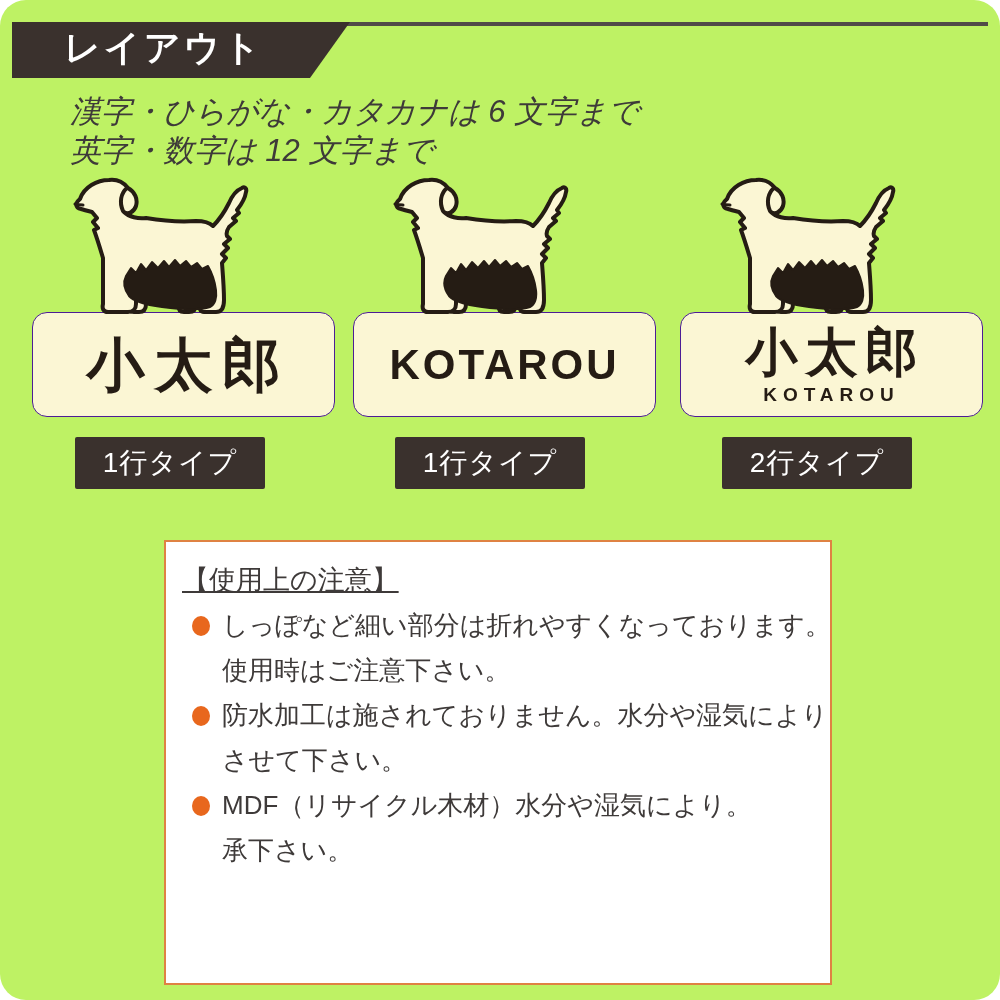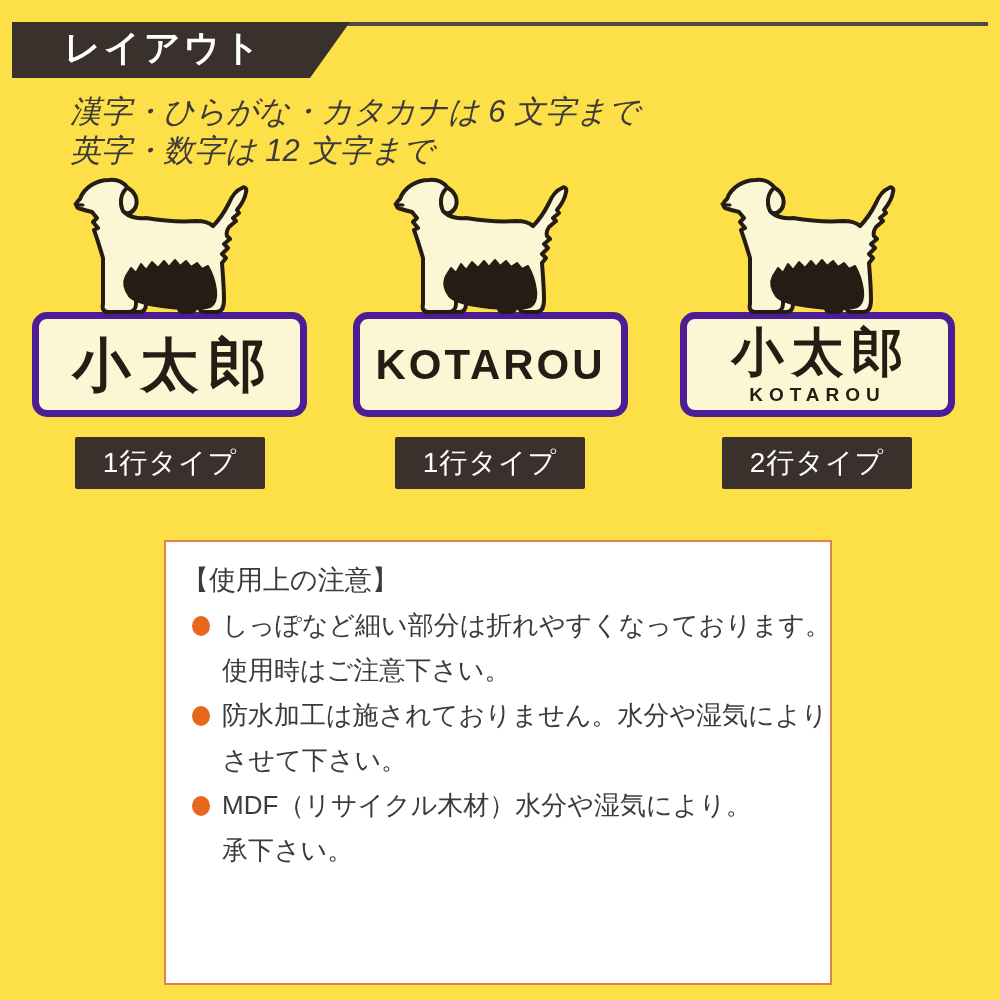--- a/index.html
+++ b/index.html
@@ -2,22 +2,23 @@
 <html lang="ja"><head>
 <meta charset="utf-8">
 <style>
   * { margin: 0; padding: 0; box-sizing: border-box; }
   html, body { background: #ffffff; }
   body { font-family: "Liberation Sans", sans-serif; }
   #canvas {
     position: relative;
     width: 1000px;
     height: 1000px;
-    background: #fde047;
+    background: #bef264;
     overflow: hidden;
+    border-radius: 26px;
   }
 
   
   .header-rule {
     position: absolute;
     left: 12px; top: 22px;
     width: 976px; height: 4px;
     background: #514b48;
   }
   .header-banner {
@@ -43,23 +44,23 @@
     color: #3e3a39;
     font-size: 31px;
     line-height: 39px;
     font-style: italic;
   }
 
   
   .plate {
     position: absolute;
     top: 312px;
-    width: 275px; height: 105px;
+    width: 303px; height: 105px;
     background: #fbf6d4;
-    border: 7px solid #4c1d95;
+    border: 1px solid #4c1d95;
     border-radius: 15px;
     display: flex; flex-direction: column;
     align-items: center; justify-content: center;
     color: #251c14;
   }
   .plate-kanji-large   { font-size: 58px; font-weight: 600; letter-spacing: 10px; line-height: 1; text-indent: 10px; }
   .plate-latin-large   { font-size: 42px; font-weight: bold; letter-spacing: 3px; line-height: 1; }
   .plate-kanji-medium  { font-size: 52px; font-weight: 600; letter-spacing: 8px; line-height: 1; text-indent: 8px; }
   .plate-latin-small   { font-size: 19px; font-weight: bold; letter-spacing: 6px; line-height: 1; margin-top: 7px; }
 
@@ -88,20 +89,21 @@
     left: 164px; top: 540px;
     width: 668px; height: 445px;
     border: 2px solid #df8243;
     background: #ffffff;
     padding: 16px 18px 0 16px;
     color: #3e3a39;
   }
   .notice-title {
     font-size: 27px;
     line-height: 45px;
+    text-decoration: underline;
   }
   .notice-line {
     position: relative;
     font-size: 26px;
     line-height: 45px;
     padding-left: 40px;
     white-space: nowrap;
   }
   .notice-line .bullet {
     position: absolute;

